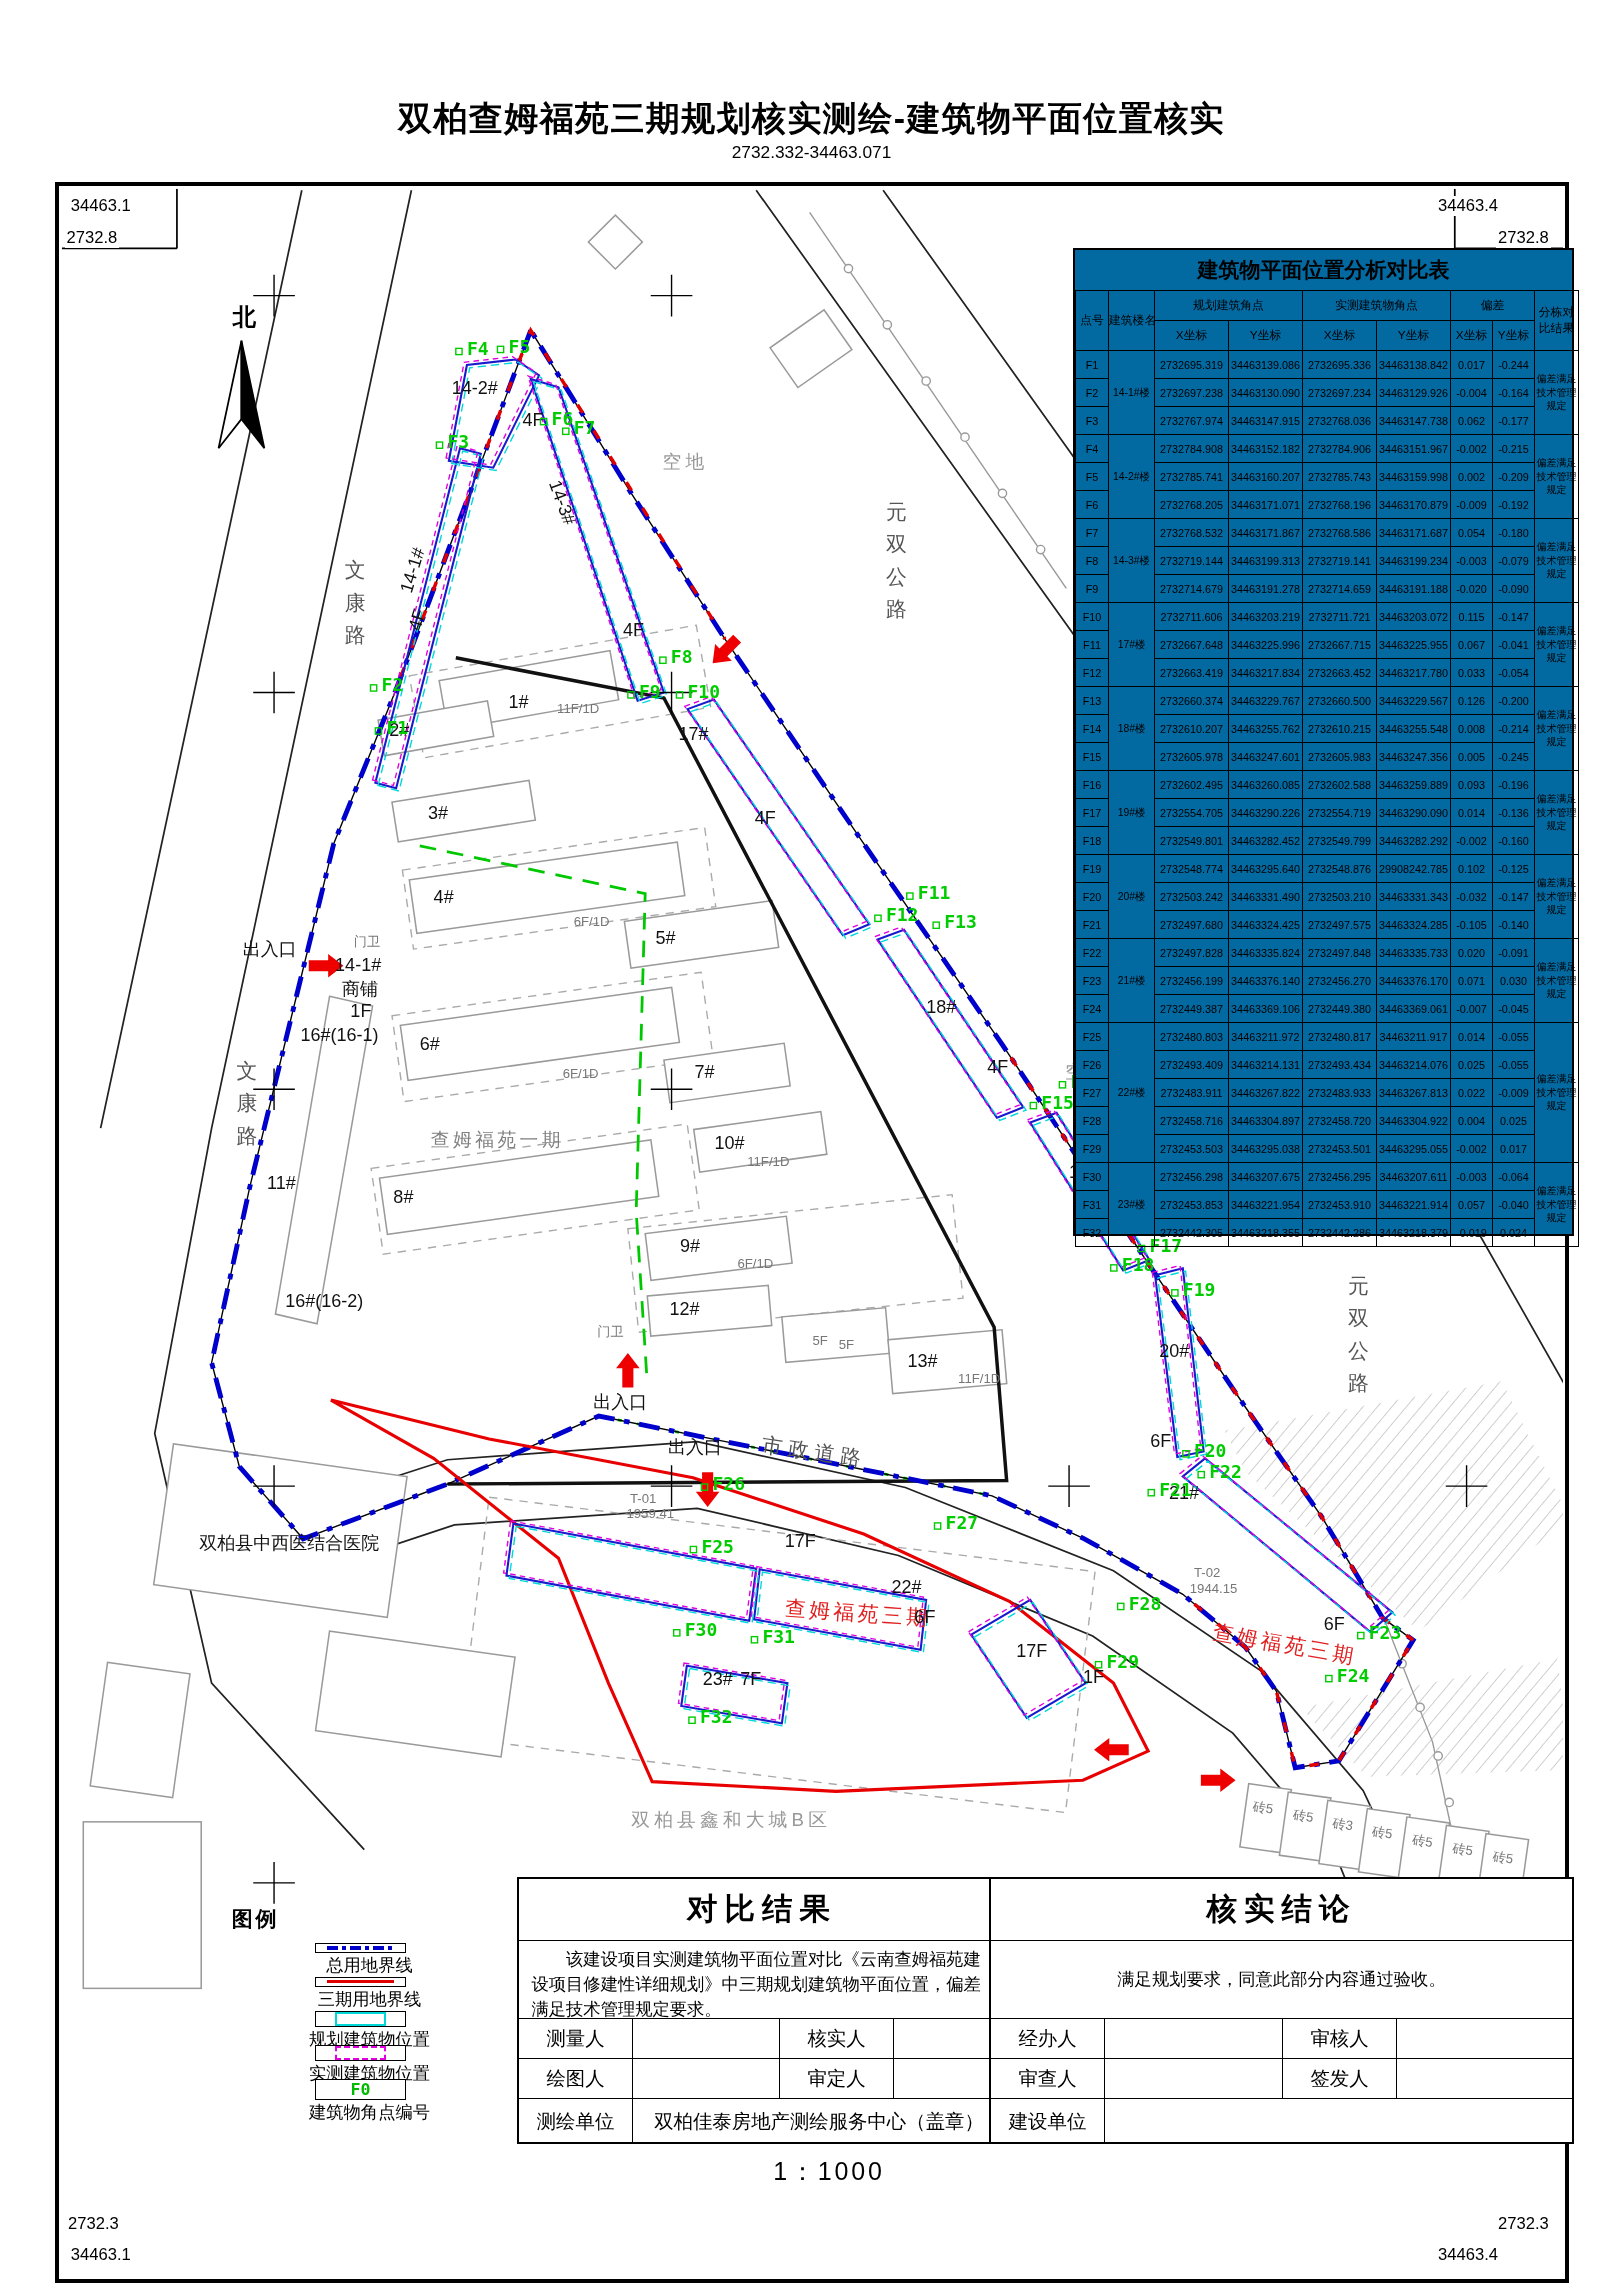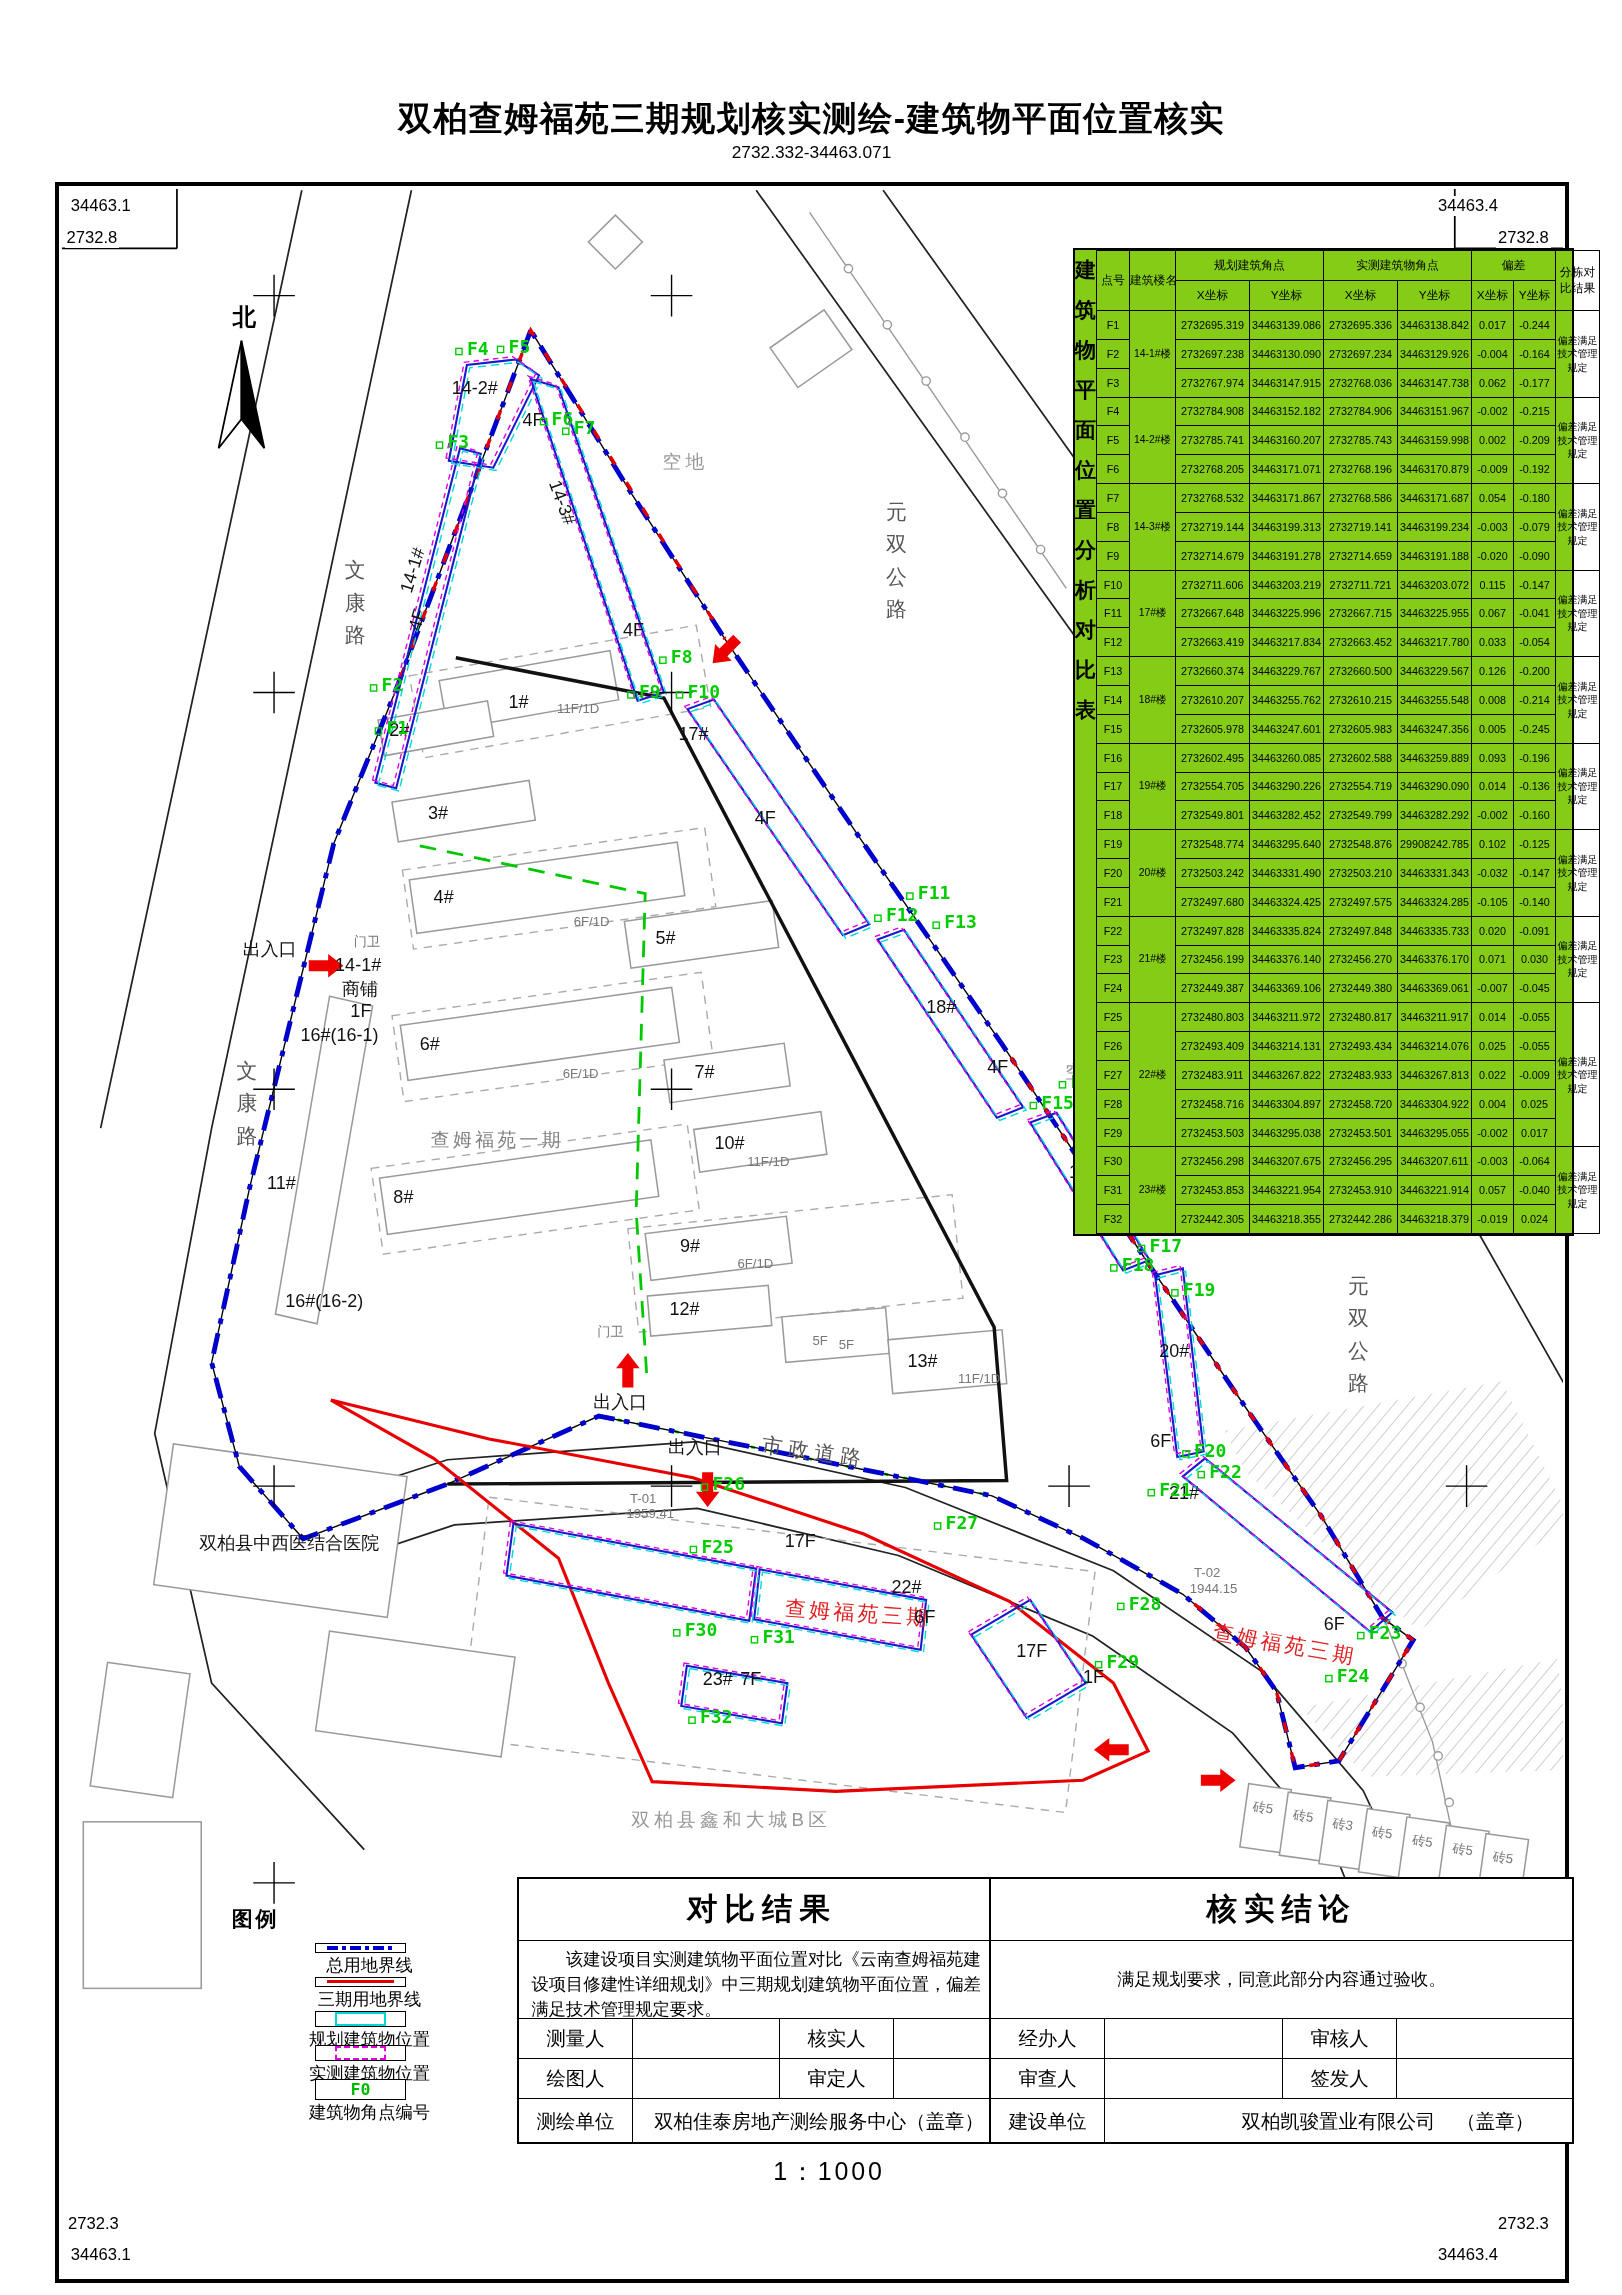--- a/index.html
+++ b/index.html
@@ -5,22 +5,22 @@
   html,body{margin:0;padding:0;background:#fff;}
   body{font-family:"Liberation Sans","DejaVu Sans",sans-serif;color:#000;}
   #sheet{position:relative;width:1623px;height:2295px;background:#fff;overflow:hidden;}
   #page-title{position:absolute;left:0;top:96px;width:100%;text-align:center;
     font-size:34px;font-weight:bold;letter-spacing:1.4px;font-family:"Liberation Sans",sans-serif;}
   #page-subtitle{position:absolute;left:0;top:142px;width:100%;text-align:center;font-size:17.3px;}
   #frame{position:absolute;left:55px;top:182px;width:1514px;height:2101px;border:4.9px solid #000;box-sizing:border-box;}
   #mapsvg{position:absolute;left:0;top:0;}
   .corner-lbl{position:absolute;font-size:16.6px;background:#fff;padding:0 2.1px;white-space:nowrap;}
   
-  #cmp-panel{position:absolute;left:1014px;top:62px;width:501px;height:988px;background:#84cc16;
-    border:2.1px solid #000;box-sizing:border-box;display:flex;flex-direction:row;}
+  #cmp-panel{position:absolute;left:1014px;top:62px;width:501px;height:988px;background:#0369a1;
+    border:2.1px solid #000;box-sizing:border-box;display:flex;flex-direction:column;}
   #cmp-title{height:40px;line-height:40px;text-align:center;font-size:21px;font-weight:bold;}
   #cmp-table{width:100%;border-collapse:collapse;table-layout:fixed;flex:1;}
   #cmp-table th,#cmp-table td{border:0.7px solid #000;text-align:center;padding:0;overflow:hidden;white-space:nowrap;}
   #cmp-table th{font-size:11.8px;font-weight:normal;height:29px;}
   #cmp-table td{font-size:10.8px;height:27px;font-family:"Liberation Sans",sans-serif;}
   #cmp-table td.bname{font-size:10.4px;}
   #cmp-table td.result{font-size:10px;white-space:normal;line-height:1.35;}
   #cmp-table tr.gfirst td{border-top:1.4px solid #000;}
   
   .panel{position:absolute;top:1691px;height:267px;border:2.1px solid #000;box-sizing:border-box;background:#fff;}
@@ -794,23 +794,19 @@
         <div class="sig-cell val2"></div>
       </div>
       <div class="sig-row">
         <div class="sig-cell lab1">审查人</div>
         <div class="sig-cell val1"></div>
         <div class="sig-cell lab2">签发人</div>
         <div class="sig-cell val2"></div>
       </div>
       <div class="unit-row">
         <div class="unit-lab">建设单位</div>
-        <div class="unit-val">
-          <span>双柏凯骏置业有限公司</span>
-          <span class="unit-seal">（盖章）</span>
-        </div>
       </div>
     </div>
 
     <div id="scale-label">1：1000</div>
   </div>
 </div>
 
 
 </body></html>

